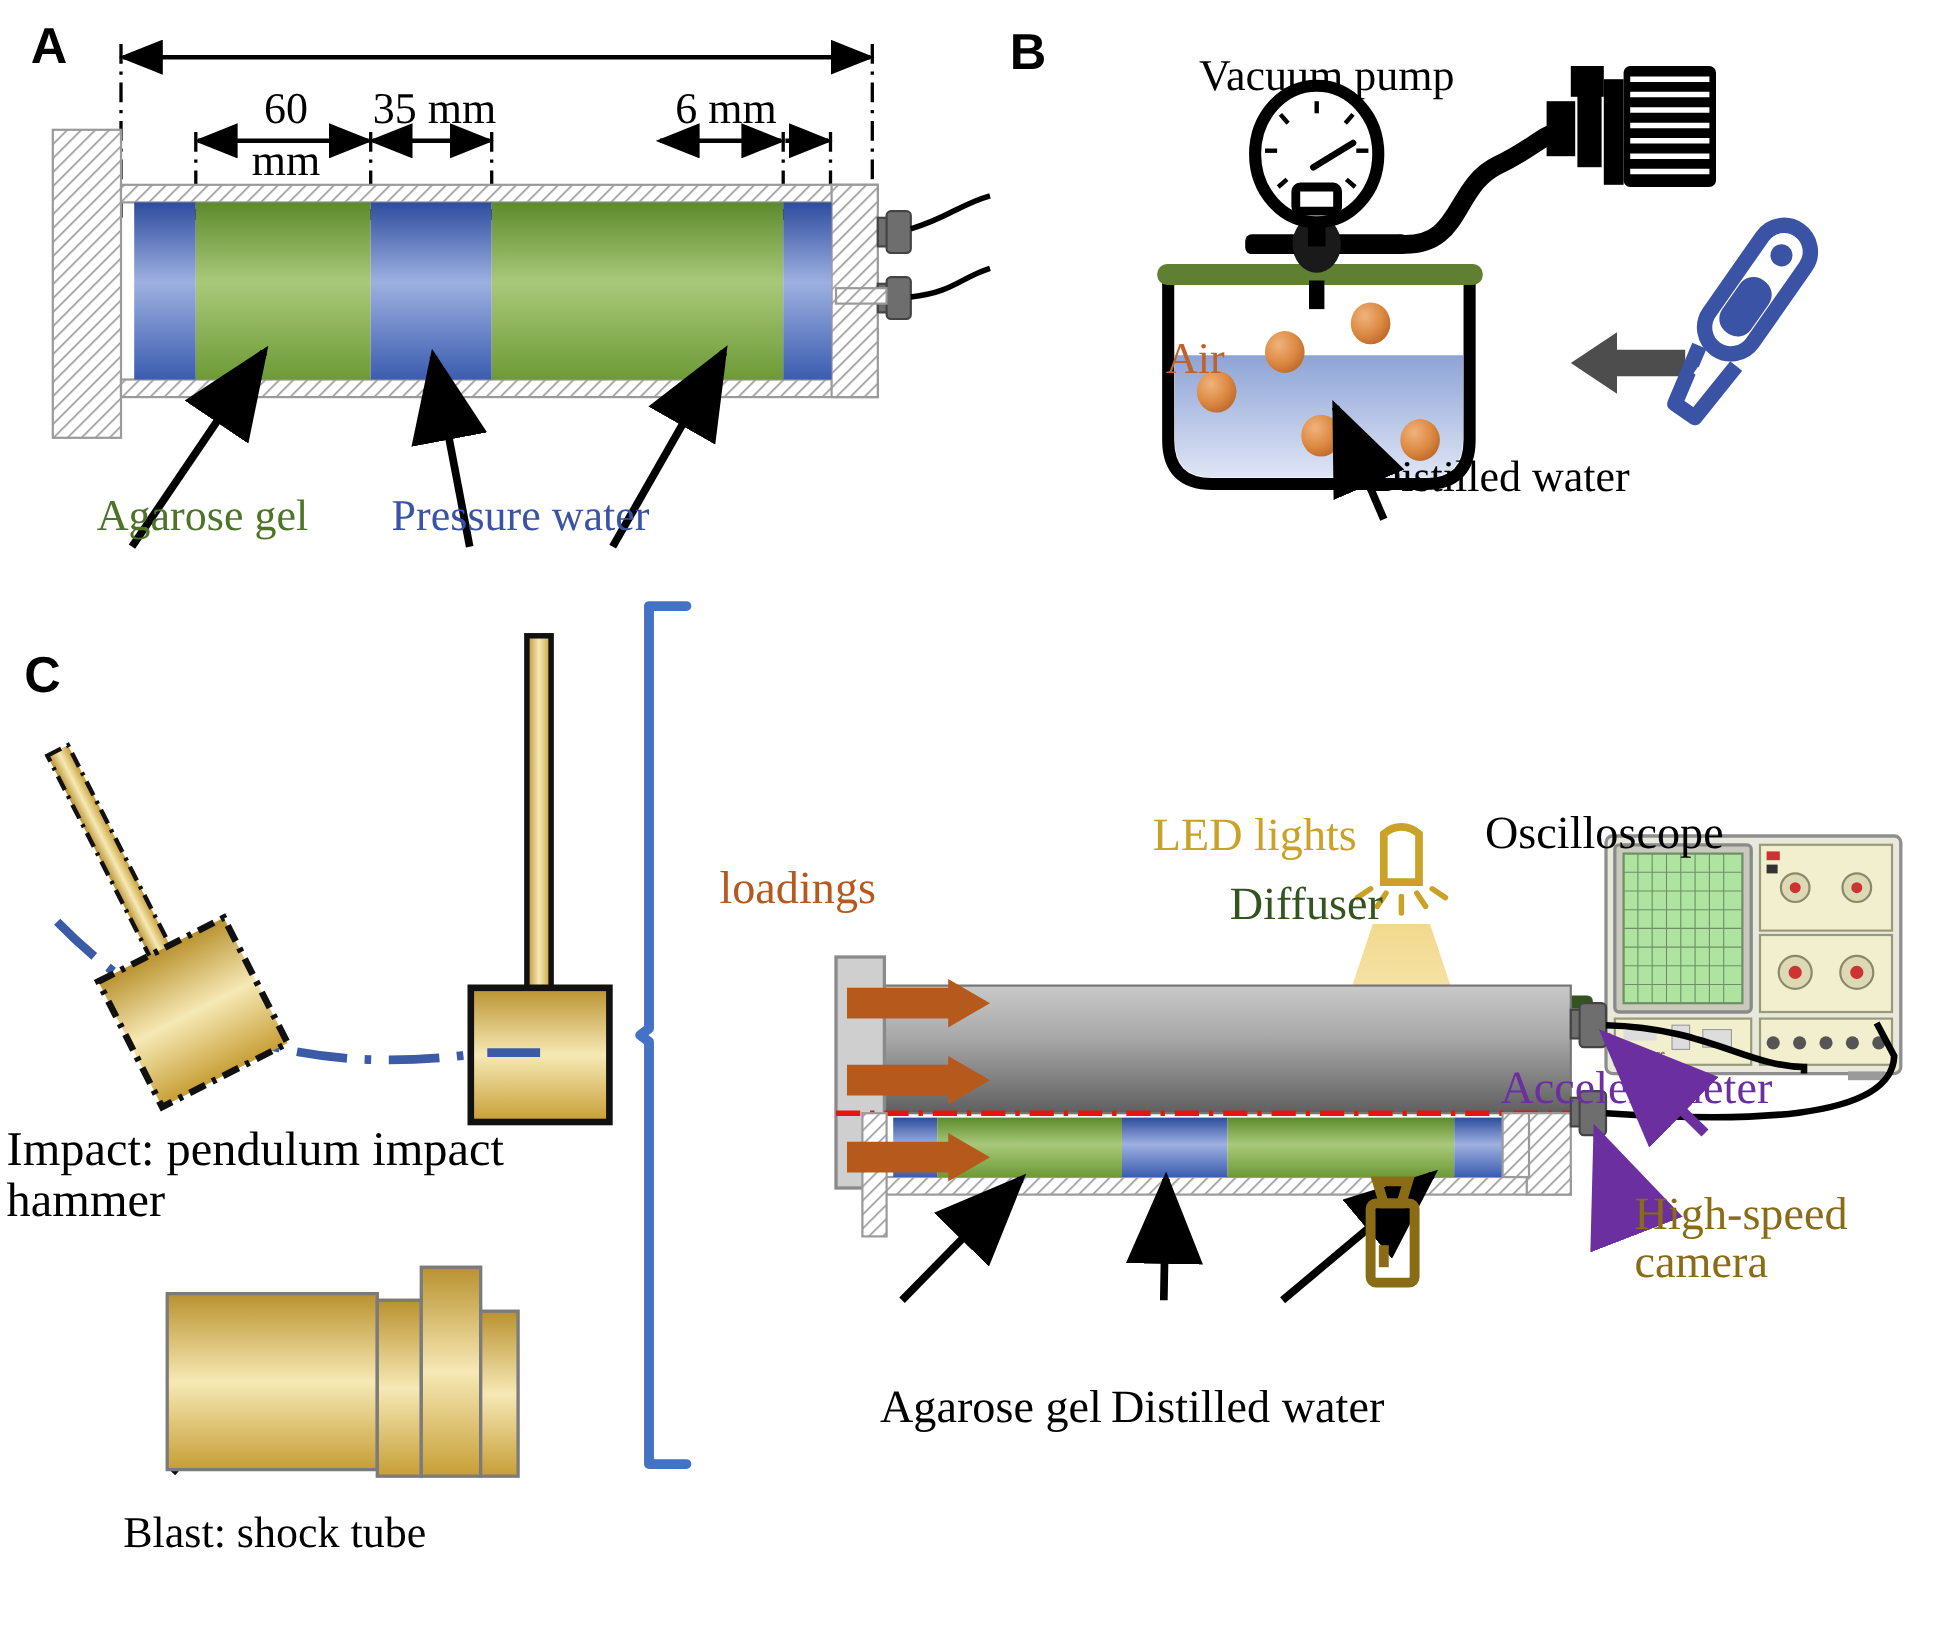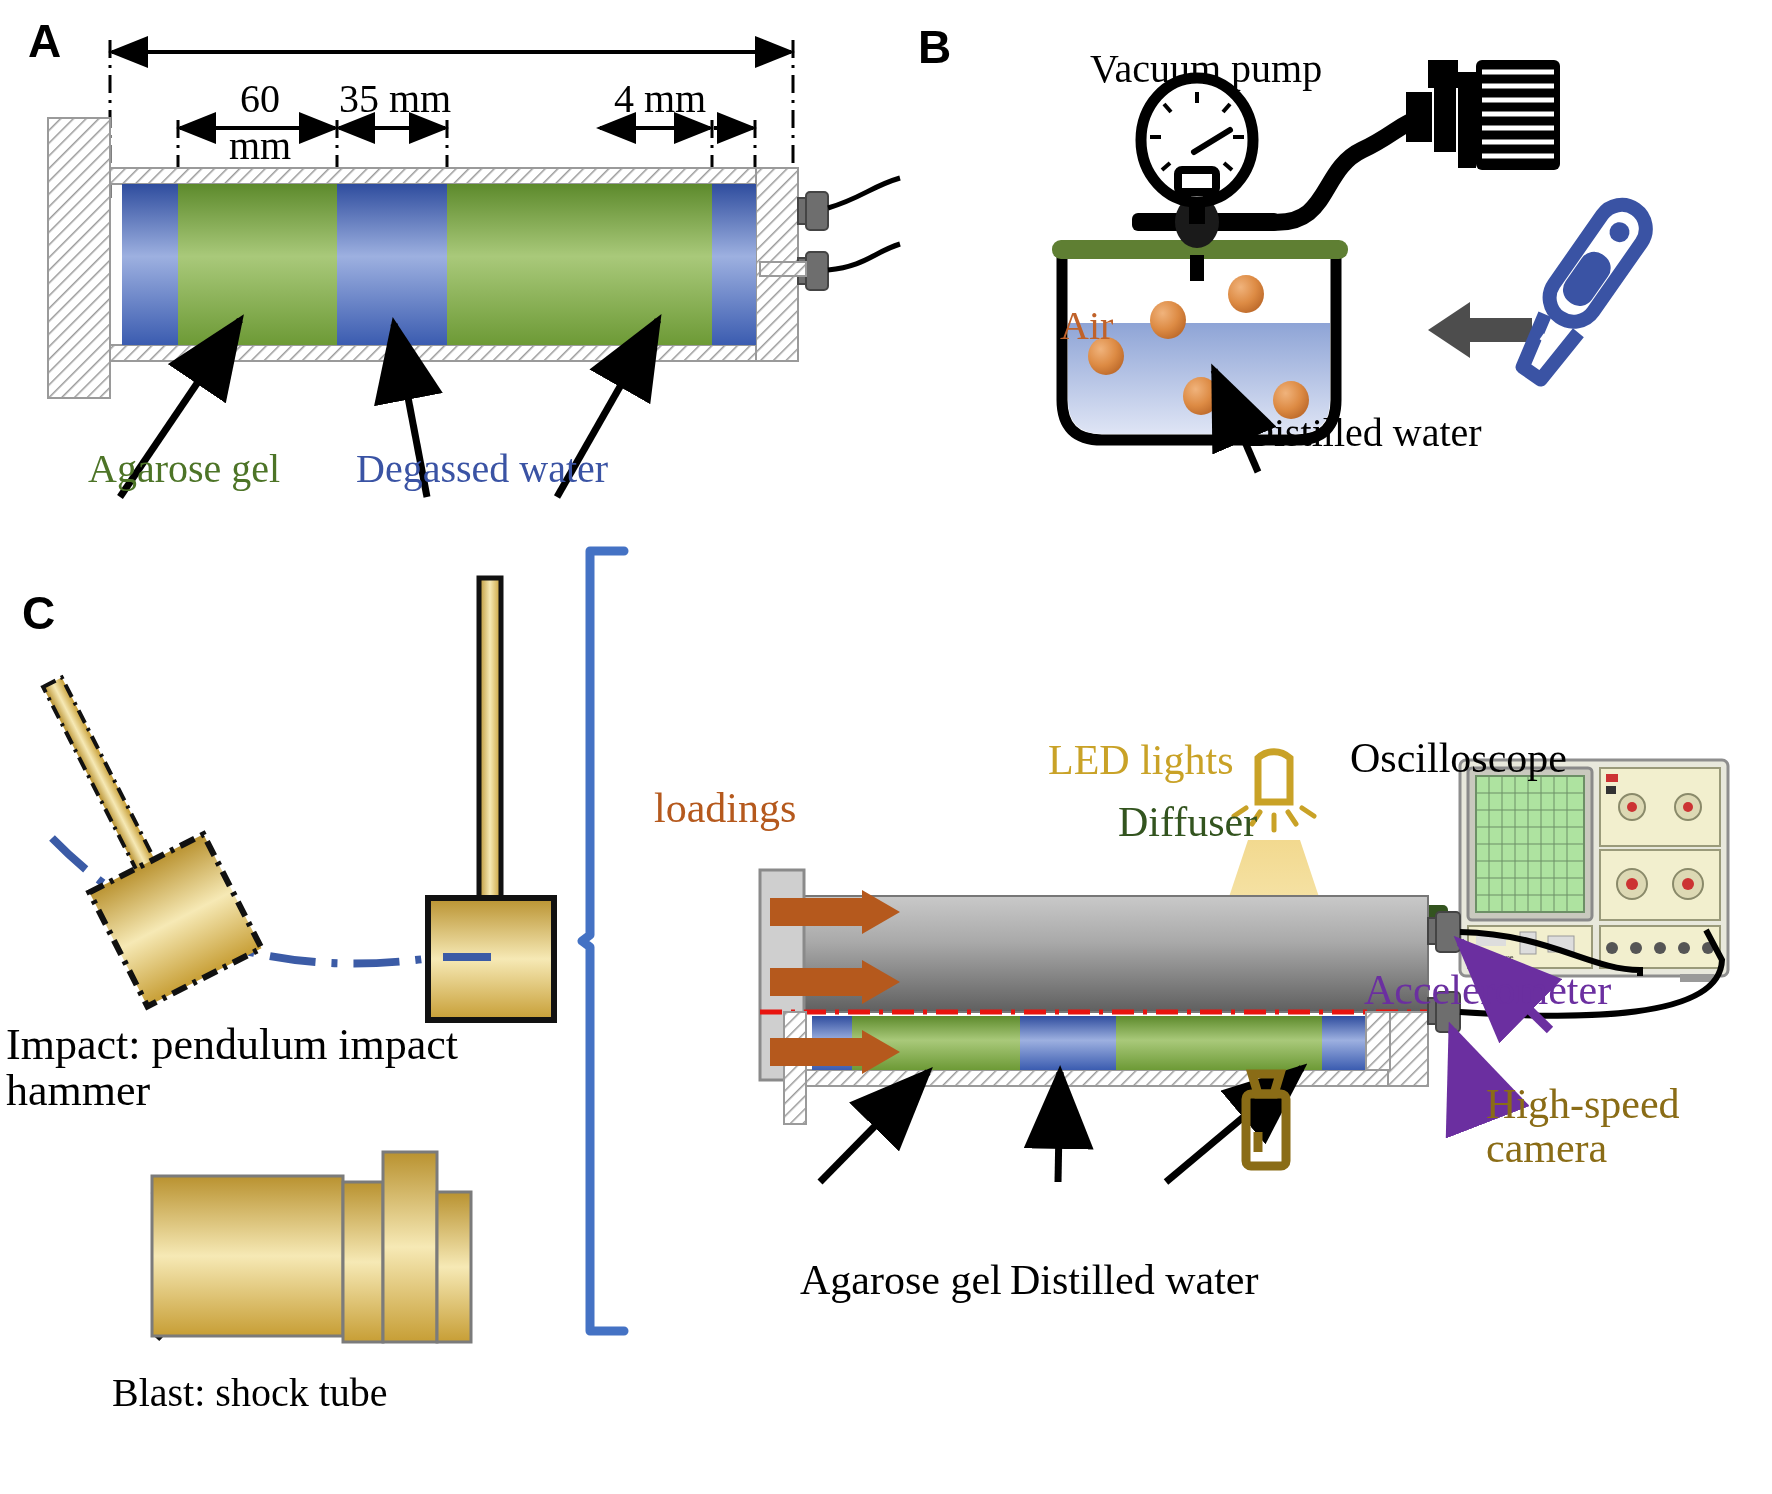--- a/index.html
+++ b/index.html
@@ -88,24 +88,24 @@
     <path d="M828 270 C 866 266 874 252 900 244" fill="none" stroke="#000" stroke-width="5"></path>
 
     <line x1="120" y1="497" x2="240" y2="320" stroke="#000" stroke-width="7" marker-end="url(#blkArrow)"></line>
     <line x1="427" y1="497" x2="394" y2="324" stroke="#000" stroke-width="7" marker-end="url(#blkArrow)"></line>
     <line x1="557" y1="497" x2="658" y2="320" stroke="#000" stroke-width="7" marker-end="url(#blkArrow)"></line>
   </svg>
 
   <div class="abs dimtxt" style="left:200px;top:75px;width:120px;">60
 mm</div>
   <div class="abs dimtxt" style="left:315px;top:75px;width:160px;">35 mm</div>
-  <div class="abs dimtxt" style="left:580px;top:75px;width:160px;">4 mm</div>
+  <div class="abs dimtxt" style="left:580px;top:75px;width:160px;">6 mm</div>
 
   <div class="abs lbl" style="left:88px;top:448px;font-size:40px;color:#4d7427;">Agarose gel</div>
-  <div class="abs lbl" style="left:356px;top:448px;font-size:40px;color:#3a53a4;">Degassed water</div>
+  <div class="abs lbl" style="left:356px;top:448px;font-size:40px;color:#3a53a4;">Pressure water</div>
 
   <div class="abs panel-letter" style="left:918px;top:24px;">B</div>
 
   <svg class="abs" style="left:900px;top:0;" width="872" height="520">
     <defs>
       <linearGradient id="beakerWater" x1="0" y1="0" x2="0" y2="1">
         <stop offset="0%" stop-color="#8ea4d6"></stop>
         <stop offset="100%" stop-color="#dfe5f5"></stop>
       </linearGradient>
       <radialGradient id="bub" cx="35%" cy="32%" r="72%">

